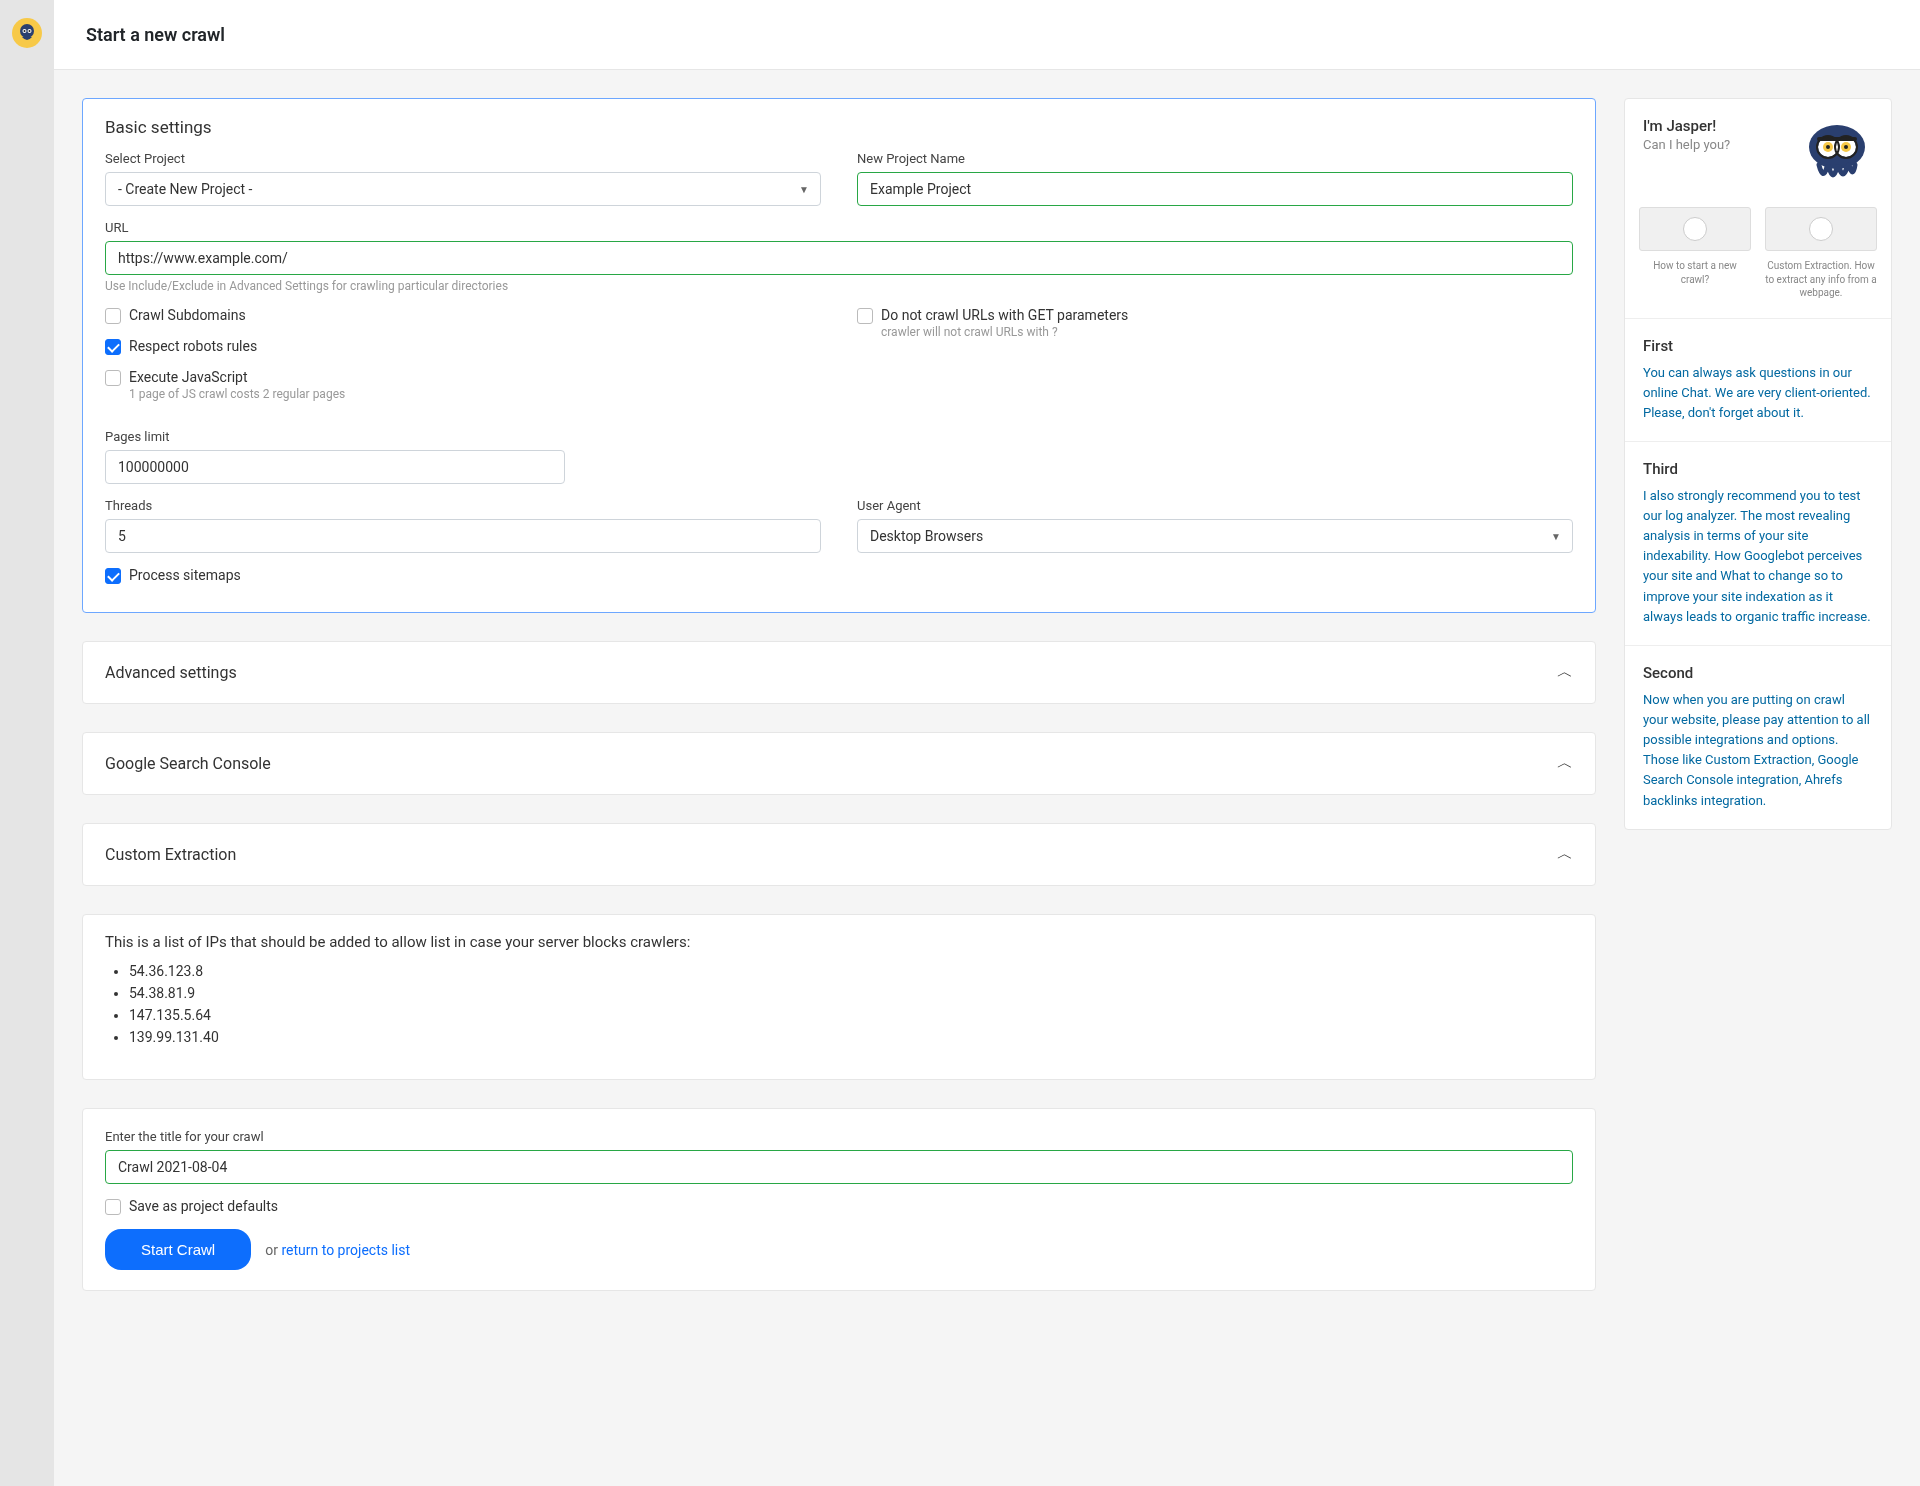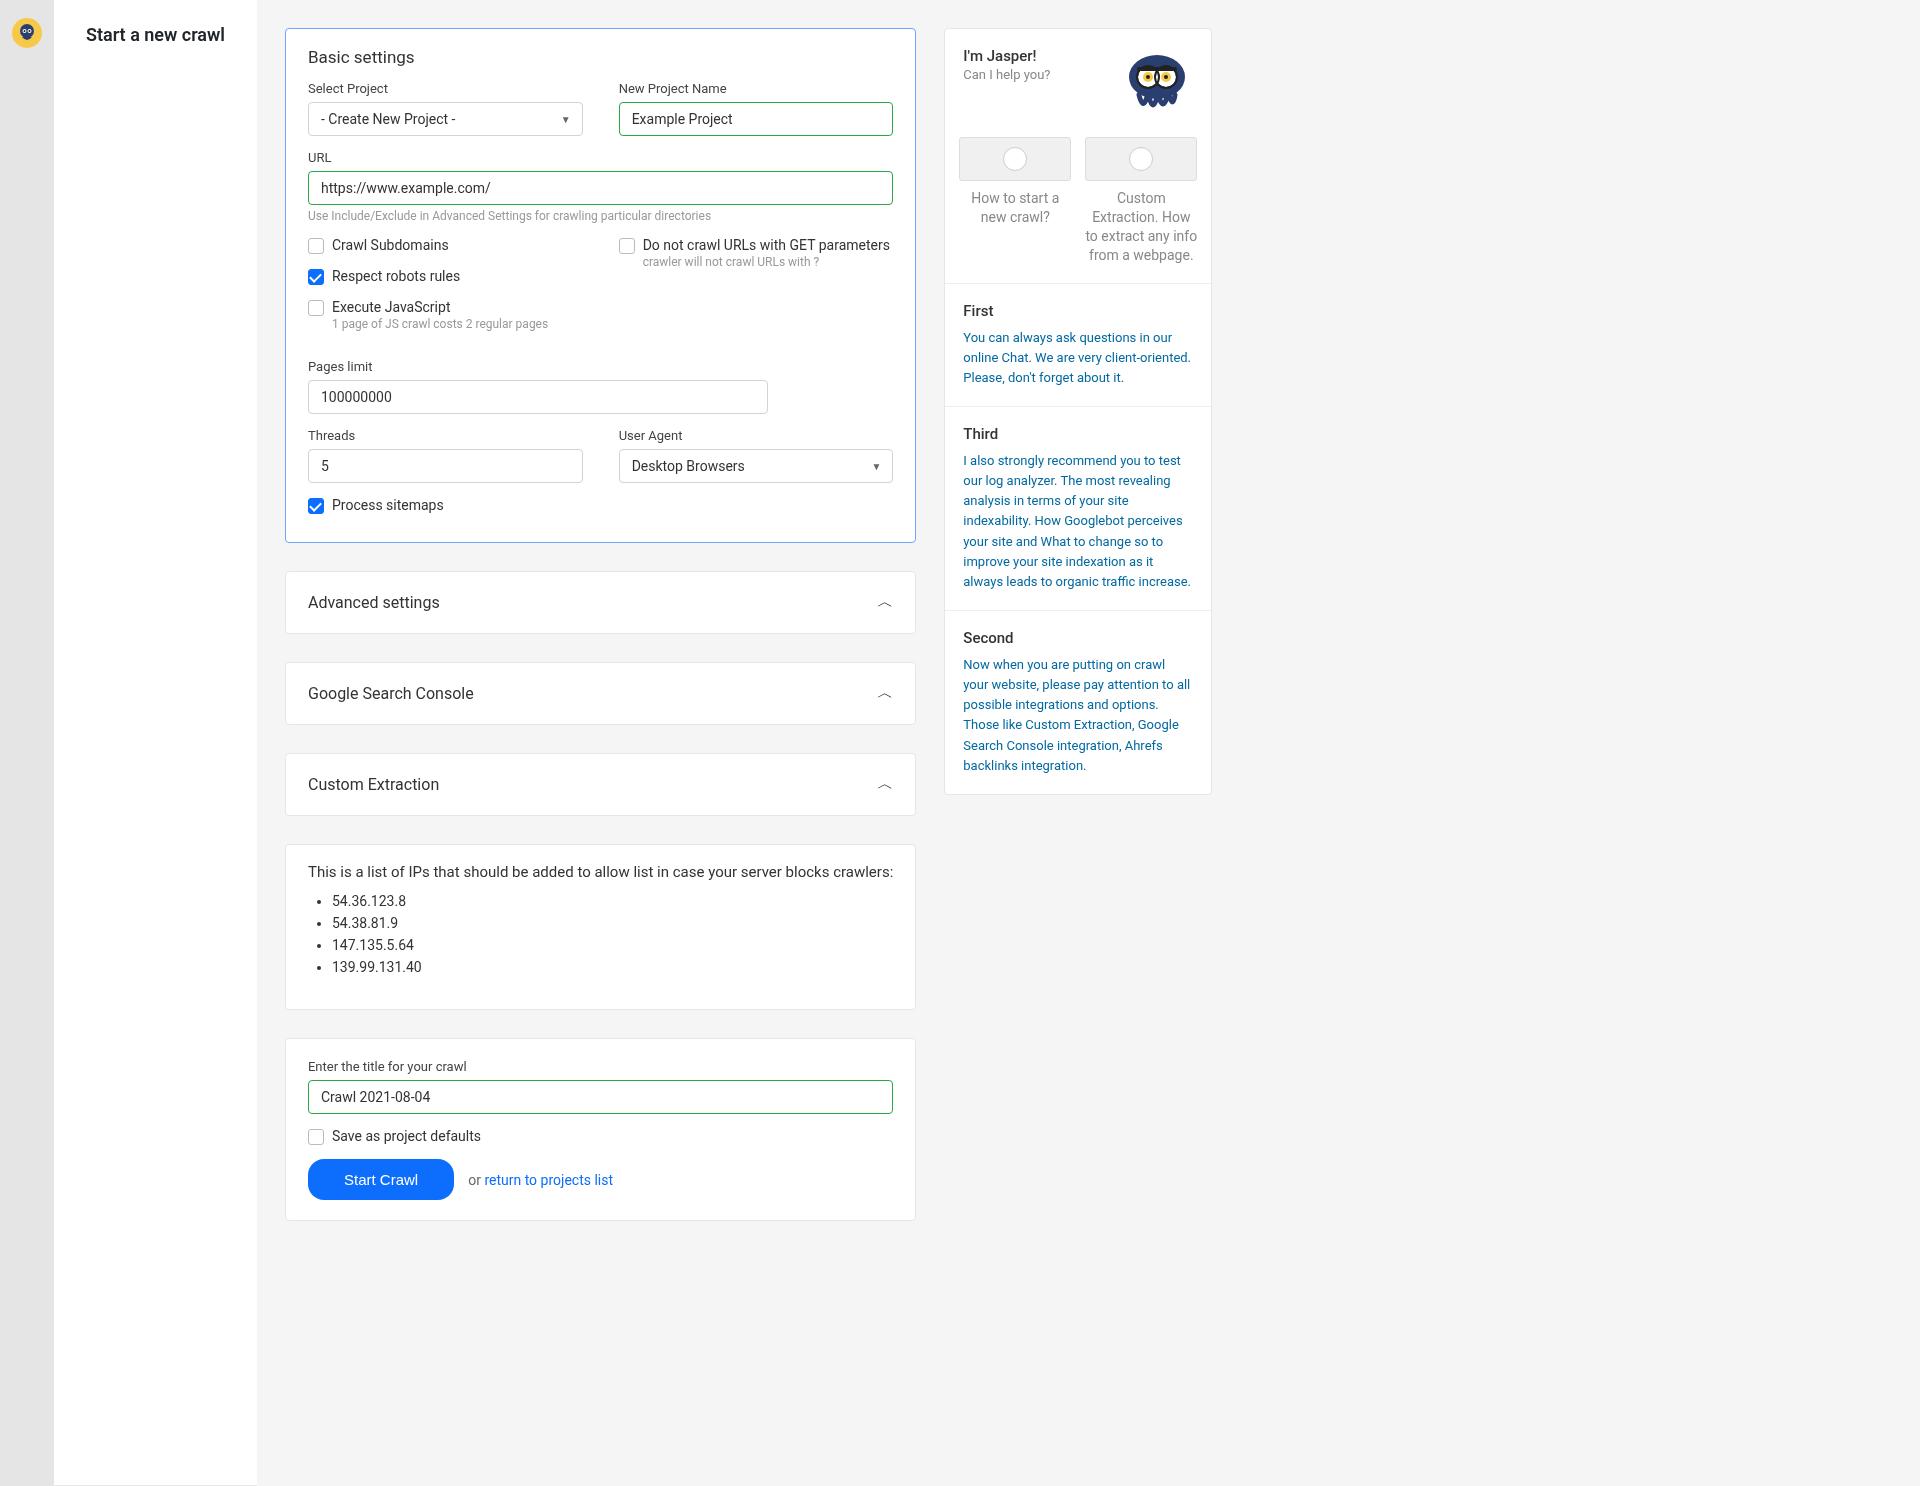--- a/index.html
+++ b/index.html
@@ -19,21 +19,21 @@
     align-items: center;
   }
   .logo {
     width: 30px; height: 30px;
     border-radius: 50%;
     background: #f7c948;
     display: flex; align-items: center; justify-content: center;
     position: relative;
   }
   .logo svg { width: 24px; height: 24px; }
-  .main { flex: 1; display: flex; flex-direction: row; }
+  .main { flex: 1; display: flex; flex-direction: column; }
   .topbar {
     background: #fff;
     border-bottom: 1px solid #e6e6e6;
     padding: 24px 32px;
   }
   .topbar h1 { font-size: 18px; font-weight: 600; }
   .content-wrap { display: flex; padding: 28px; gap: 28px; align-items: flex-start; }
   .left-col { flex: 1; display: flex; flex-direction: column; gap: 28px; }
   .right-col { width: 268px; }
   .card {
@@ -132,21 +132,21 @@
     border: 1px solid #ddd; border-radius: 3px;
     display: flex; align-items: center; justify-content: center;
     margin-bottom: 8px;
   }
   .tut-thumb::before {
     content: "";
     width: 22px; height: 22px; border-radius: 50%;
     background: #fff; border: 1px solid #ccc;
     display: flex; align-items: center; justify-content: center;
   }
-  .tut-label { font-size: 14px; color: #888; line-height: 1.35; }
+  .tut-label { font-size: 10px; color: #888; line-height: 1.35; }
   .tips-section { border-top: 1px solid #eee; padding: 18px; }
   .tips-title { font-size: 15px; font-weight: 500; color: #333; margin-bottom: 8px; }
   .tips-text { font-size: 13px; color: #0369a1; line-height: 1.55; }
 </style>
 </head>
 <body>
 
 <div class="app">
   <div class="sidebar">
     <div class="logo">

